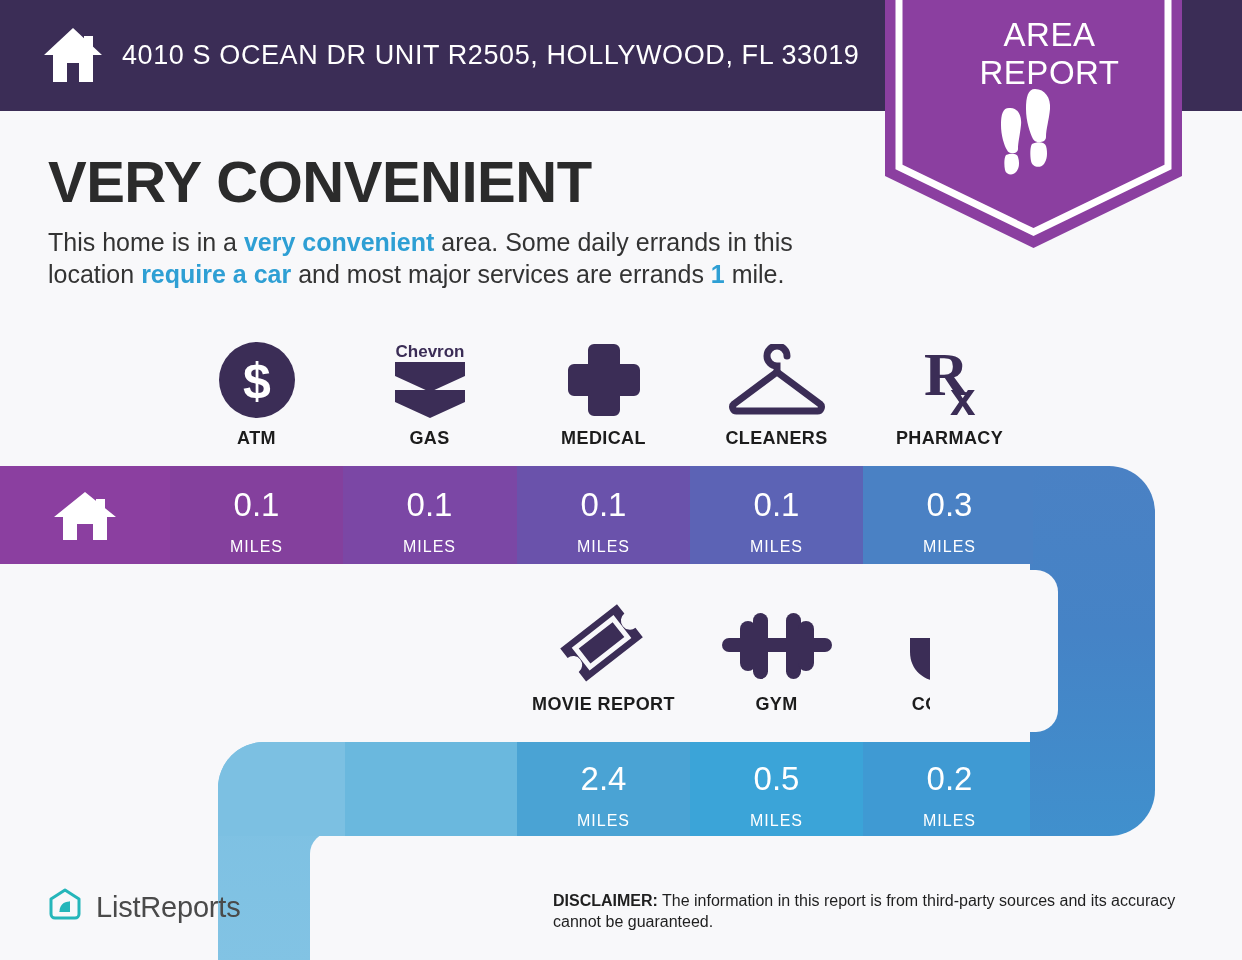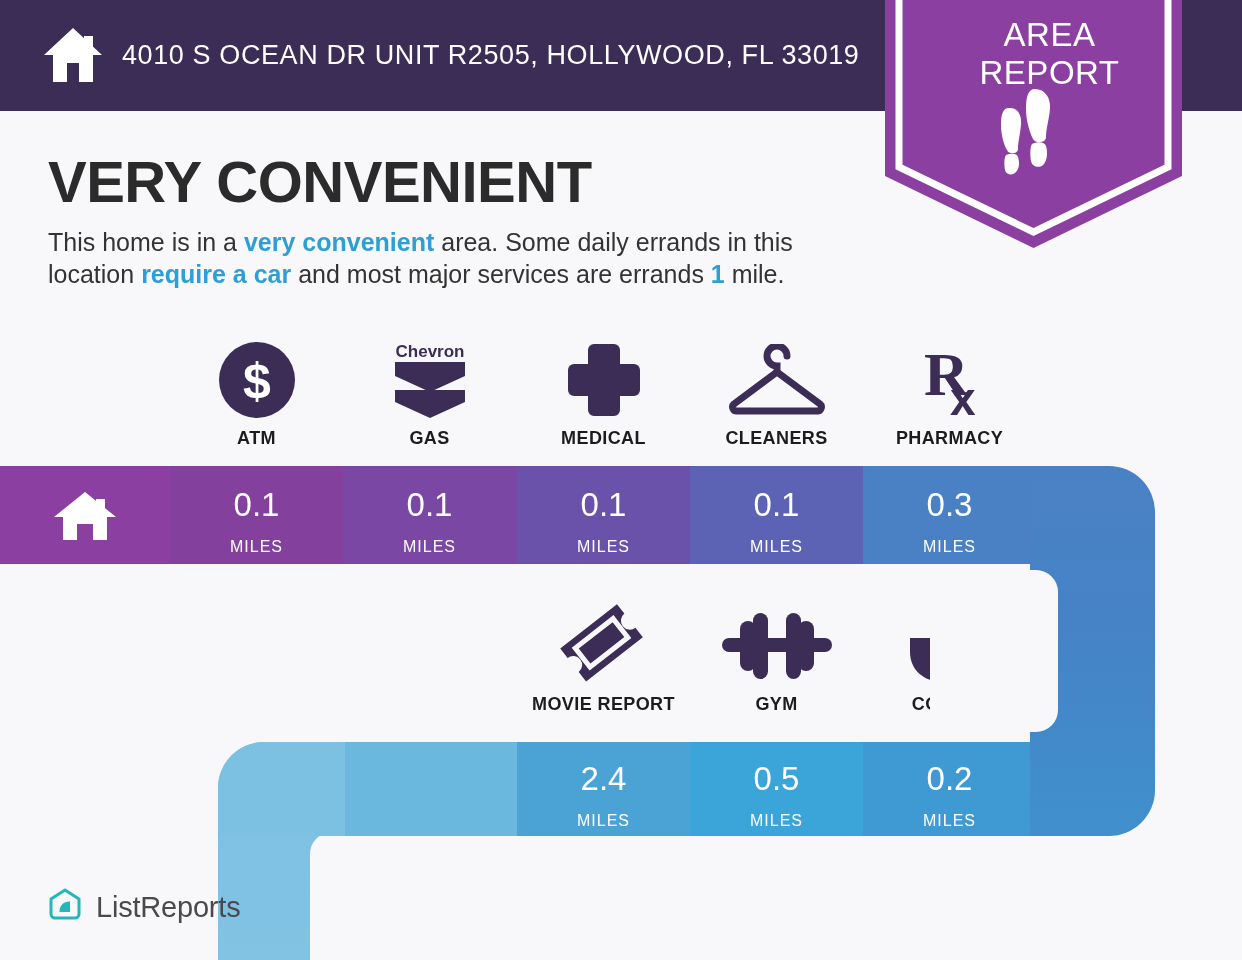--- a/index.html
+++ b/index.html
@@ -274,14 +274,17 @@
     <span>
       <svg width="34" height="34" viewBox="0 0 34 34">
         <path fill="none" stroke="#25b6ba" stroke-width="3" stroke-linejoin="round" d="M17 2 L31 11 V26 a4 4 0 0 1 -4 4 H7 a4 4 0 0 1 -4 -4 V11 Z"></path>
         <path fill="#25b6ba" d="M22 13 v11 h-11 a0 0 0 0 1 0 0 z"></path>
         <path fill="#25b6ba" d="M21.5 13.5 c-6 0 -10 4 -10 10 h10 z"></path>
       </svg>
     </span>
     <span class="logo-text">ListReports</span>
   </div>
 
+  <div class="disclaimer">
+    <b>DISCLAIMER:</b><span> The information in this report is from third-party sources and its accuracy cannot be guaranteed.</span>
+  </div>
 
 </div>
 
 </body></html>

